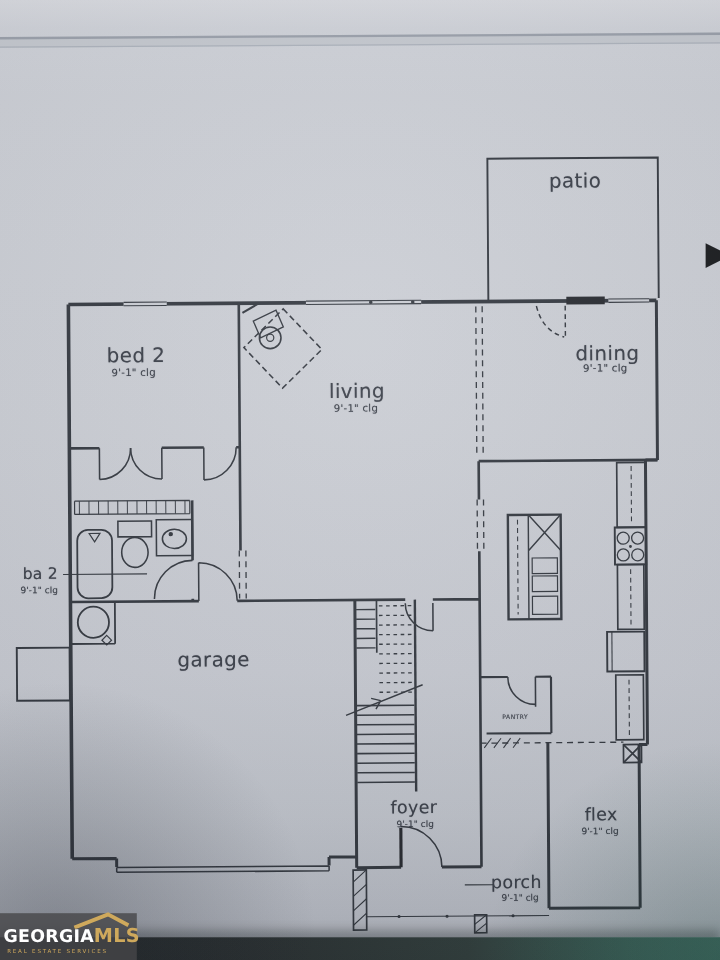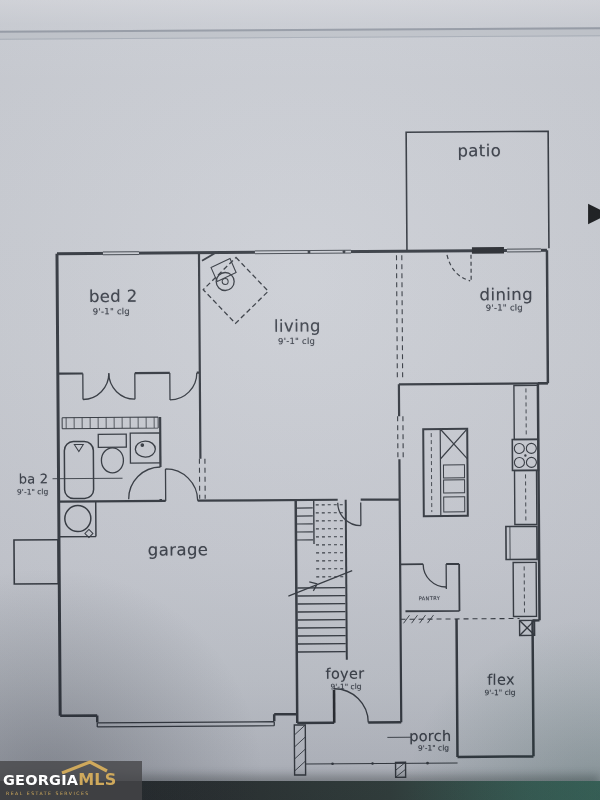--- a/index.html
+++ b/index.html
@@ -24,21 +24,21 @@
   svg.plan{position:absolute;left:0;top:0;}
   .lbl{position:absolute;transform:translate(-50%,-50%);white-space:nowrap;color:#363b45;
     text-shadow:0 0 0.7px rgba(54,59,69,0.55);}
   .room{font-size:16.5px;letter-spacing:0.4px;}
   .room-sm{font-size:14.5px;letter-spacing:0.3px;}
   .room-xs{font-size:13px;letter-spacing:0.2px;}
   .clg{font-size:8.5px;letter-spacing:0.2px;}
   .clg-sm{font-size:7.5px;}
   .tiny{font-size:5px;letter-spacing:0.4px;}
   .next-arrow{position:absolute;left:588px;top:198px;font-size:27px;color:#15171a;line-height:1;}
-  .wm{position:absolute;left:0;top:761px;width:114px;height:39px;background:rgba(70,70,72,0.80);padding-left:28px;}
+  .wm{position:absolute;left:0;top:761px;width:114px;height:39px;background:rgba(70,70,72,0.80);}
   .wm-brand{position:absolute;left:3px;top:11px;font-weight:bold;font-size:14.5px;line-height:1;
     color:#ffffff;letter-spacing:0.2px;}
   .wm-brand .mls{color:#cfa95c;font-size:16px;}
   .wm-roof{position:absolute;left:60px;top:-1px;}
   .wm-tag{position:absolute;left:6px;top:30px;font-size:4.6px;letter-spacing:1.5px;color:#cfa95c;}
 </style>
 </head>
 <body>
 
 <div class="photo">

